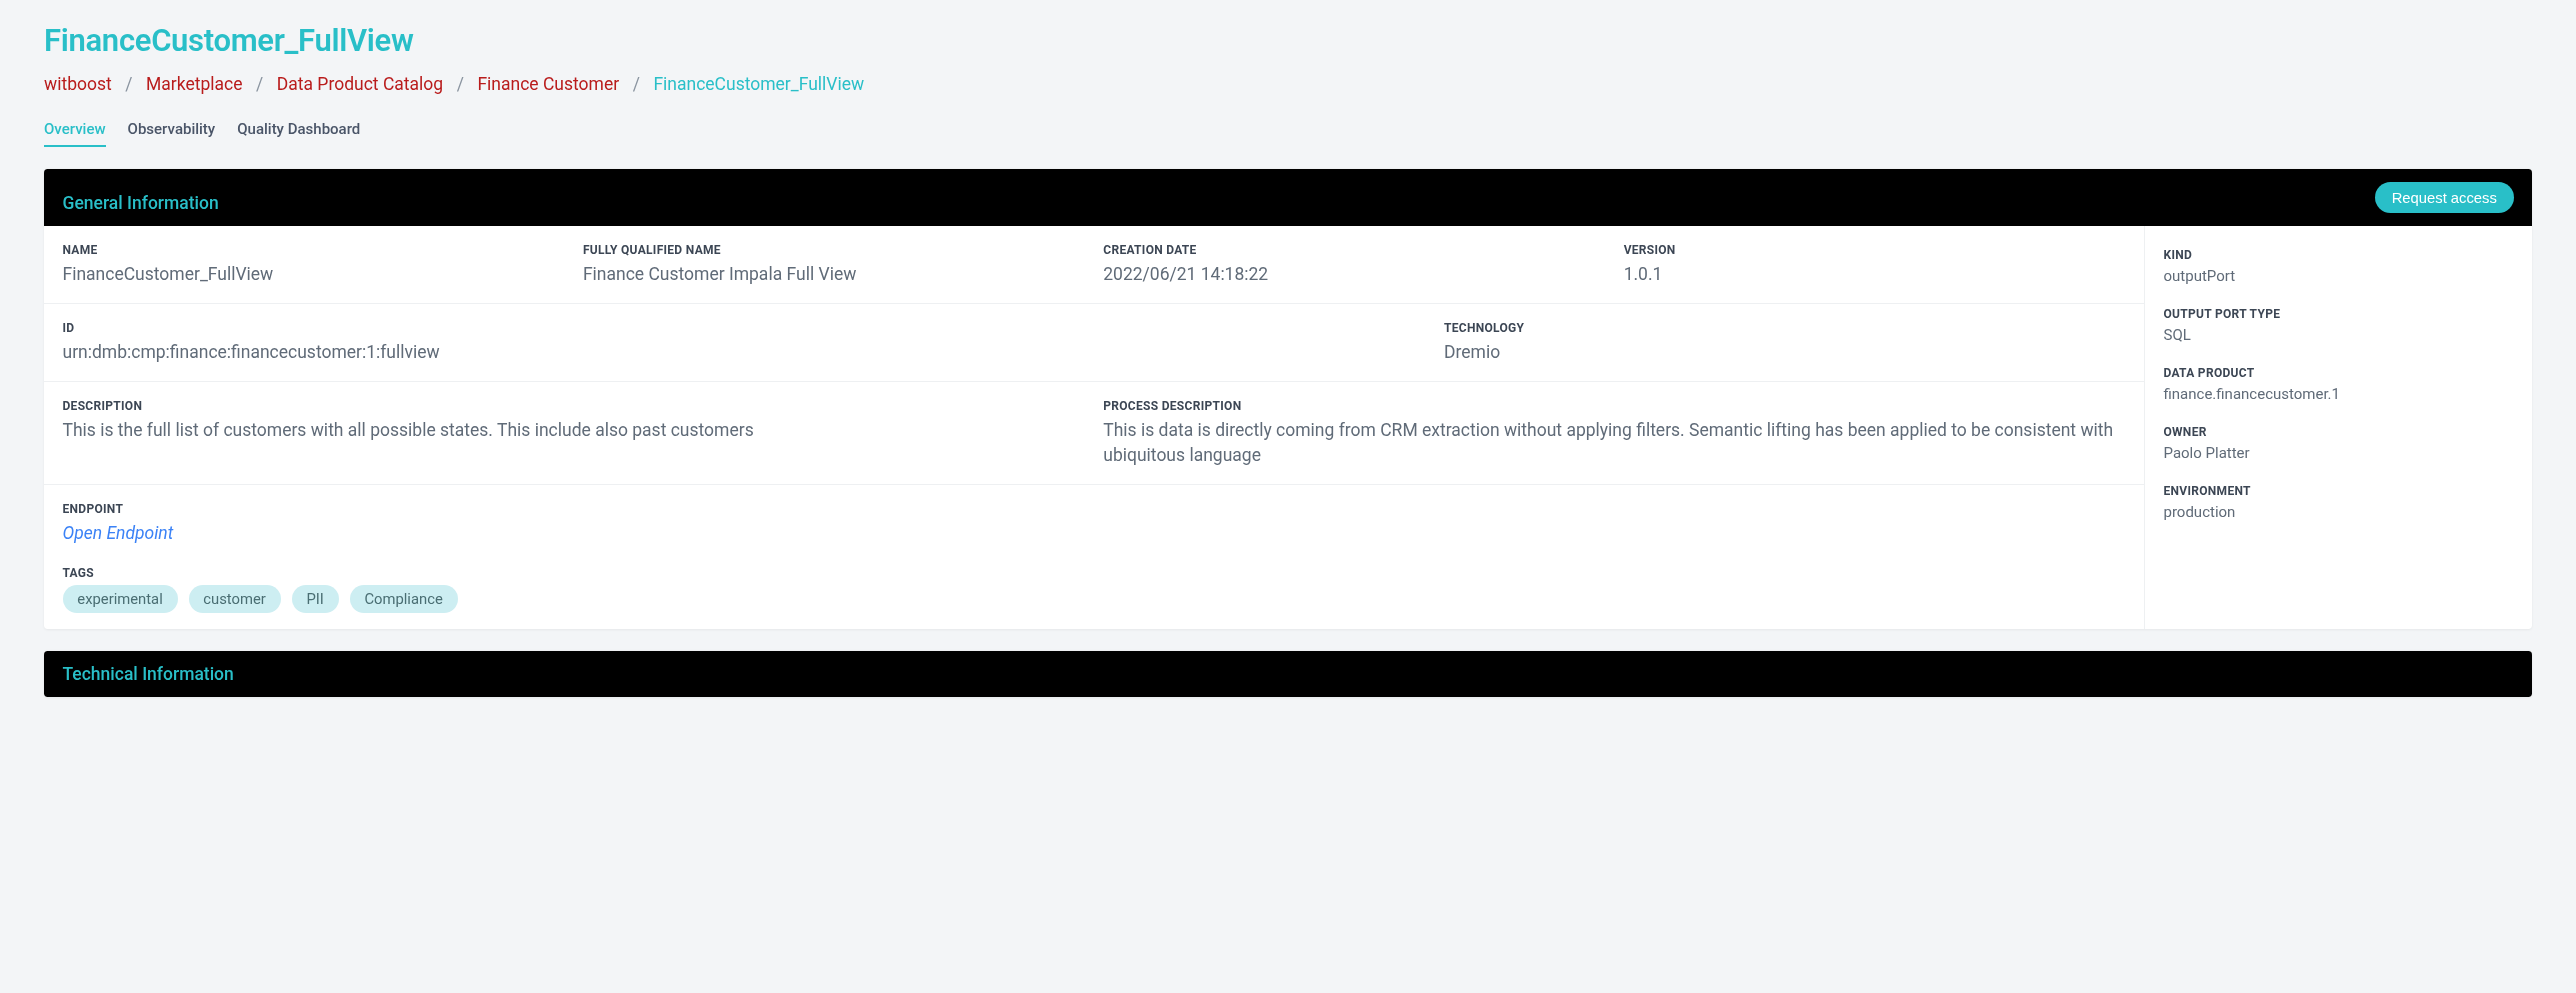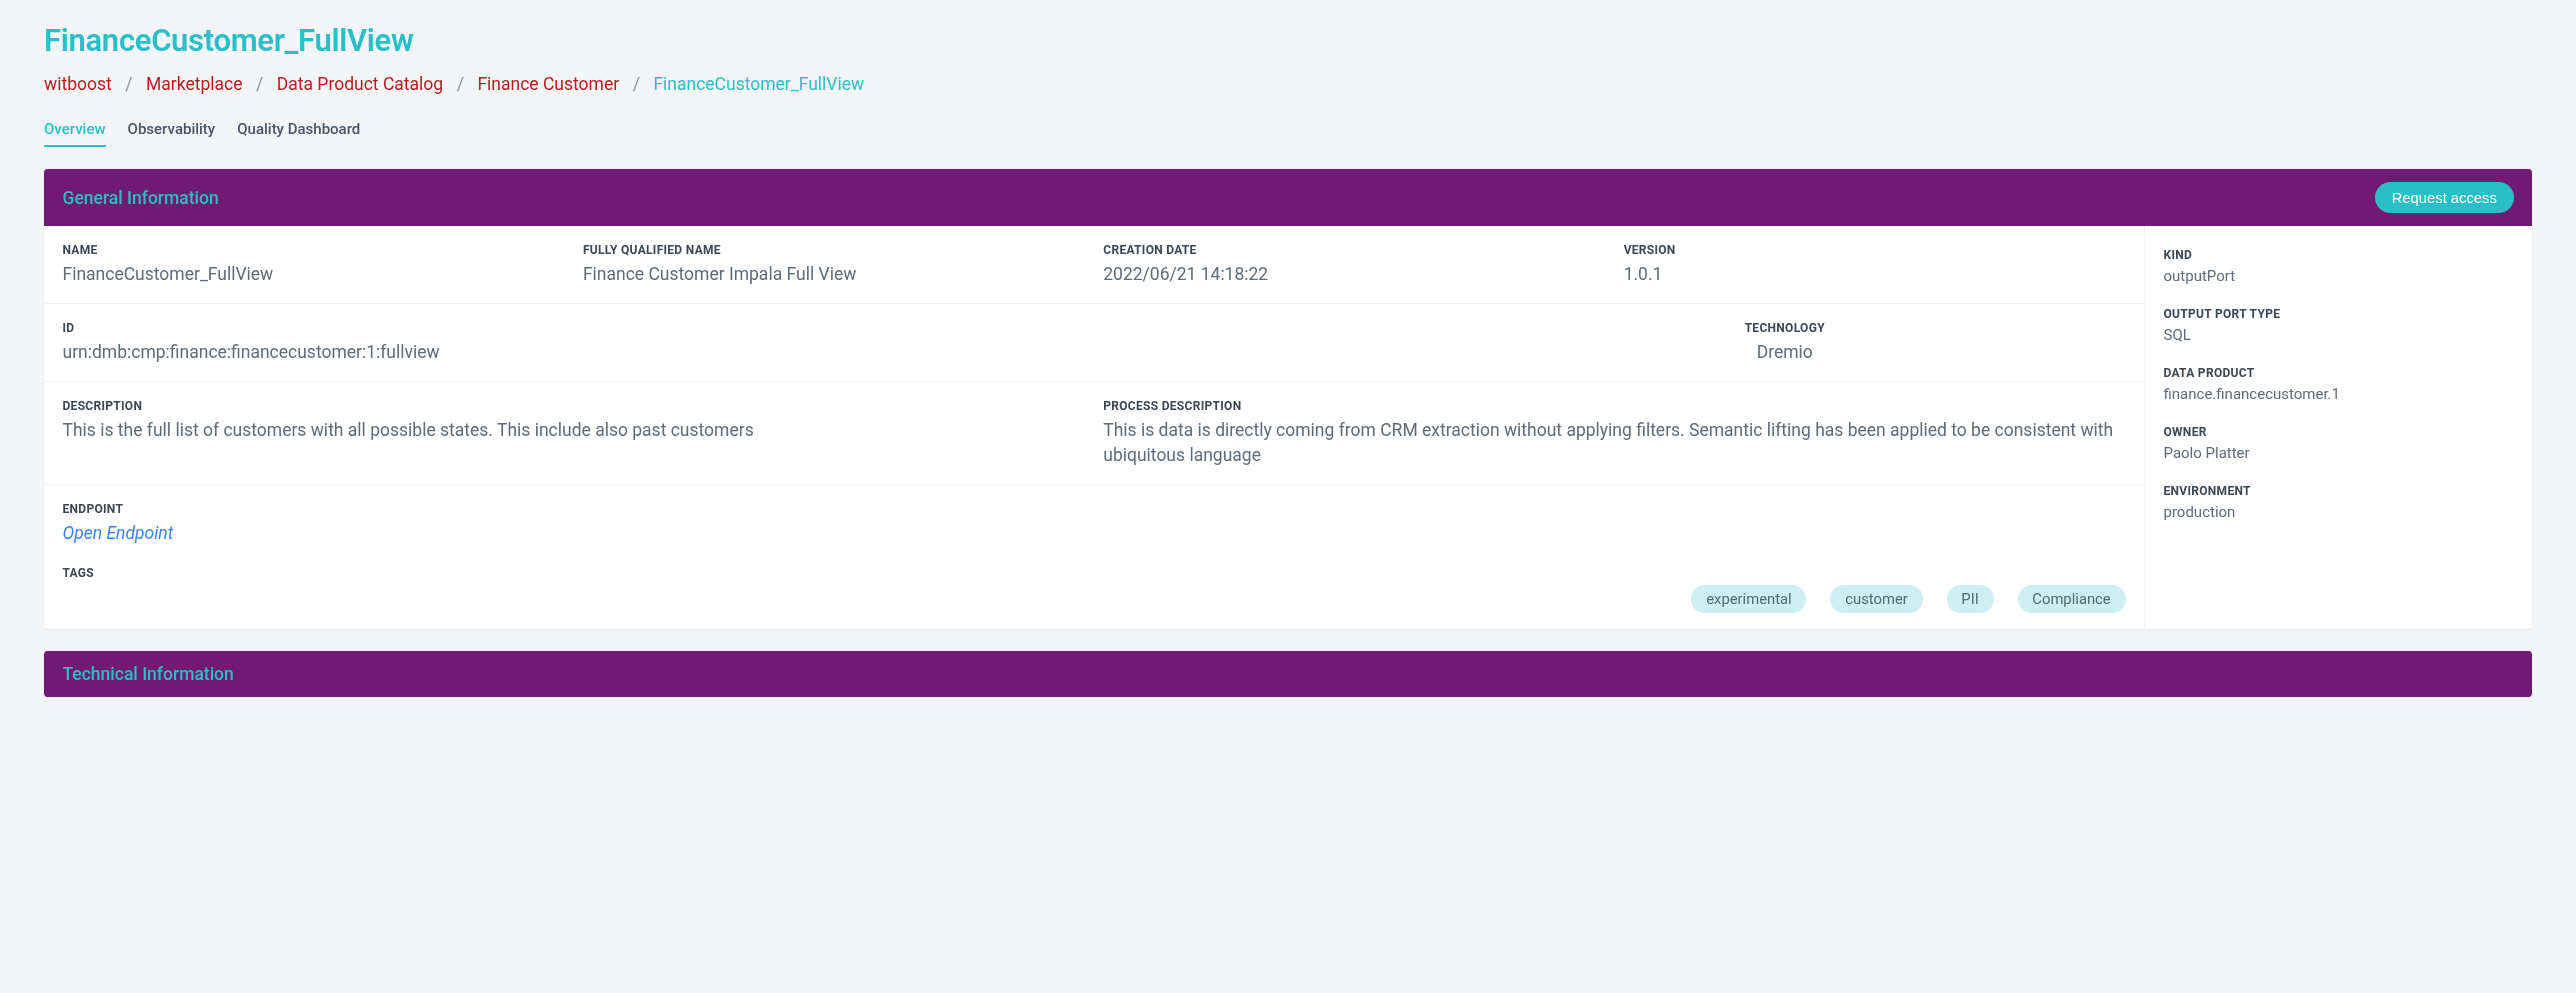--- a/index.html
+++ b/index.html
@@ -42,25 +42,25 @@
       border-bottom: 2.8px solid #29bfc8;
     }
     .card {
       background: #fff;
       border-radius: 3.7px;
       box-shadow: 0 0.9px 2.8px rgba(0,0,0,0.06);
       margin-bottom: 22px;
       overflow: hidden;
     }
     .card-header {
-      background: #701a75;
+      background: #000000;
       padding: 13px 18.5px;
       display: flex;
       justify-content: space-between;
-      align-items: center;
+      align-items: flex-end;
     }
     .card-header-title {
       color: #29bfc8;
       font-size: 17.5px;
       font-weight: 500;
     }
     .request-btn {
       background: #29bfc8;
       color: #fff;
       border: none;
@@ -99,38 +99,37 @@
       color: #606b78;
       line-height: 1.4;
       word-break: break-word;
     }
     .field-value.link { color: #3b82f6; cursor: pointer; font-style: italic; }
     .side-field { margin-bottom: 20.3px; }
     .side-field .field-label { margin-bottom: 3.7px; }
     .side-field .field-value { font-size: 15px; }
     .tags {
       display: flex;
-      gap: 24px;
+      gap: 11px;
       flex-wrap: wrap;
       margin-top: 3.7px;
-      justify-content: flex-end;
     }
     .tag {
       background: #cdeef2;
       color: #4a6e73;
       padding: 4.6px 14.8px;
       border-radius: 14.8px;
       font-size: 14.8px;
     }
     .row1 .field:nth-child(1){ flex: 1.0; }
     .row1 .field:nth-child(2){ flex: 1.0; }
     .row1 .field:nth-child(3){ flex: 1.0; }
     .row1 .field:nth-child(4){ flex: 1.0; }
     .row2 .field:nth-child(1){ flex: 2; }
-    .row2 .field:nth-child(2){ flex: 1; text-align: center; }
+    .row2 .field:nth-child(2){ flex: 1; }
     .row2 .field:nth-child(3){ flex: 1; }
     .row3 .field{ flex: 1; }
   </style>
 </head>
 <body>
 
 <h1 class="page-title">FinanceCustomer_FullView</h1>
 
 <div class="breadcrumb">
   <a>witboost</a>

